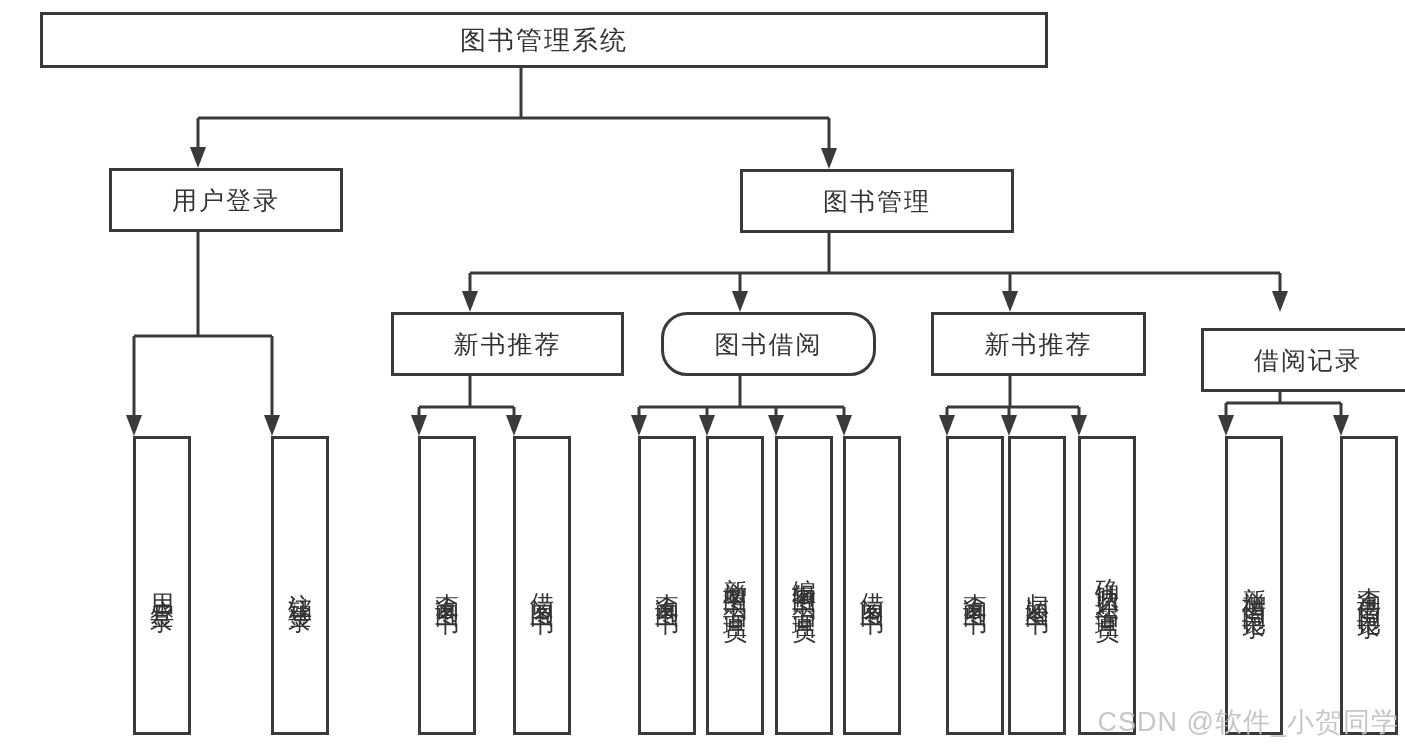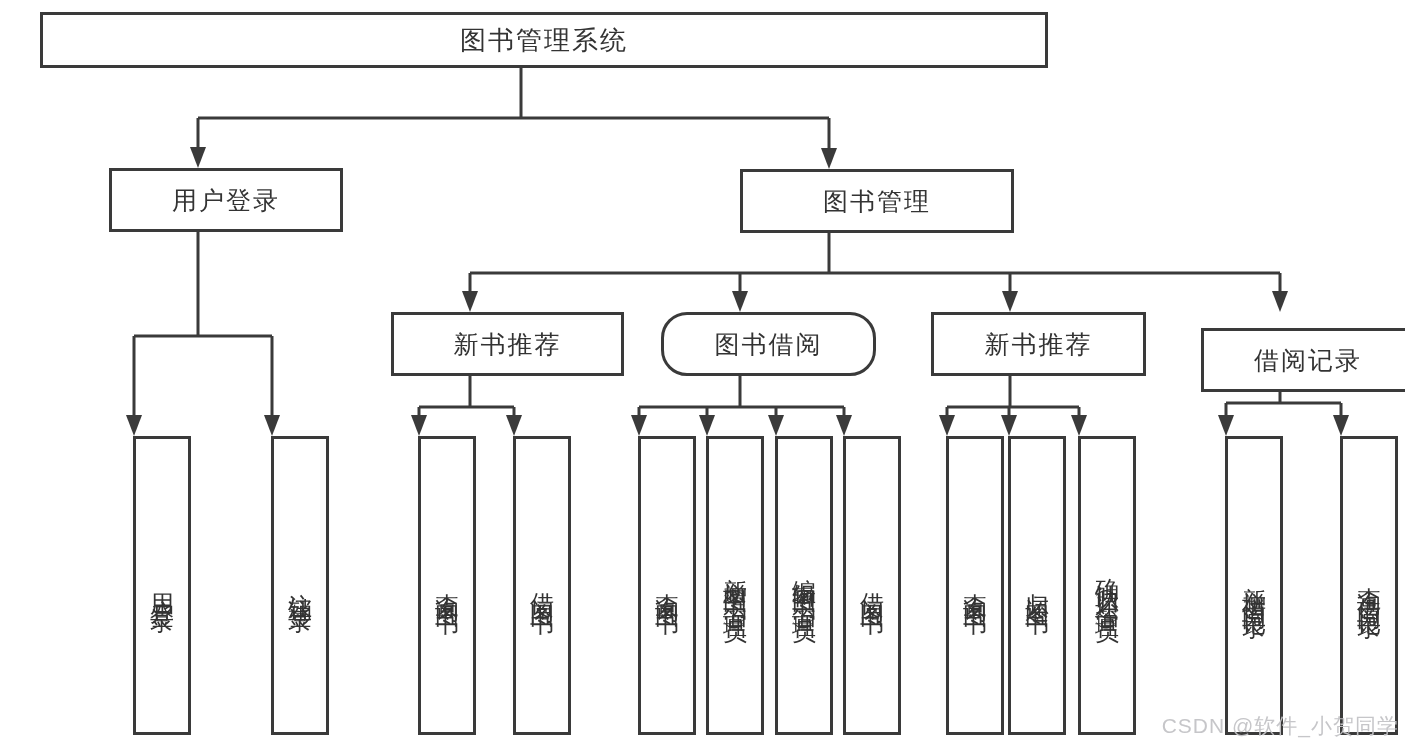--- a/index.html
+++ b/index.html
@@ -52,21 +52,21 @@
     font-size: 24px;
     line-height: 1;
     letter-spacing: 6px;
     color: #333333;
     white-space: nowrap;
   }
   .watermark {
     position: absolute;
     right: 6px;
     bottom: 7px;
-    font-size: 21px;
+    font-size: 27px;
     color: rgba(195, 195, 198, 0.95);
     letter-spacing: 1px;
     z-index: 3;
     white-space: nowrap;
   }
 </style>
 </head>
 <body>
 
 <div class="stage">

